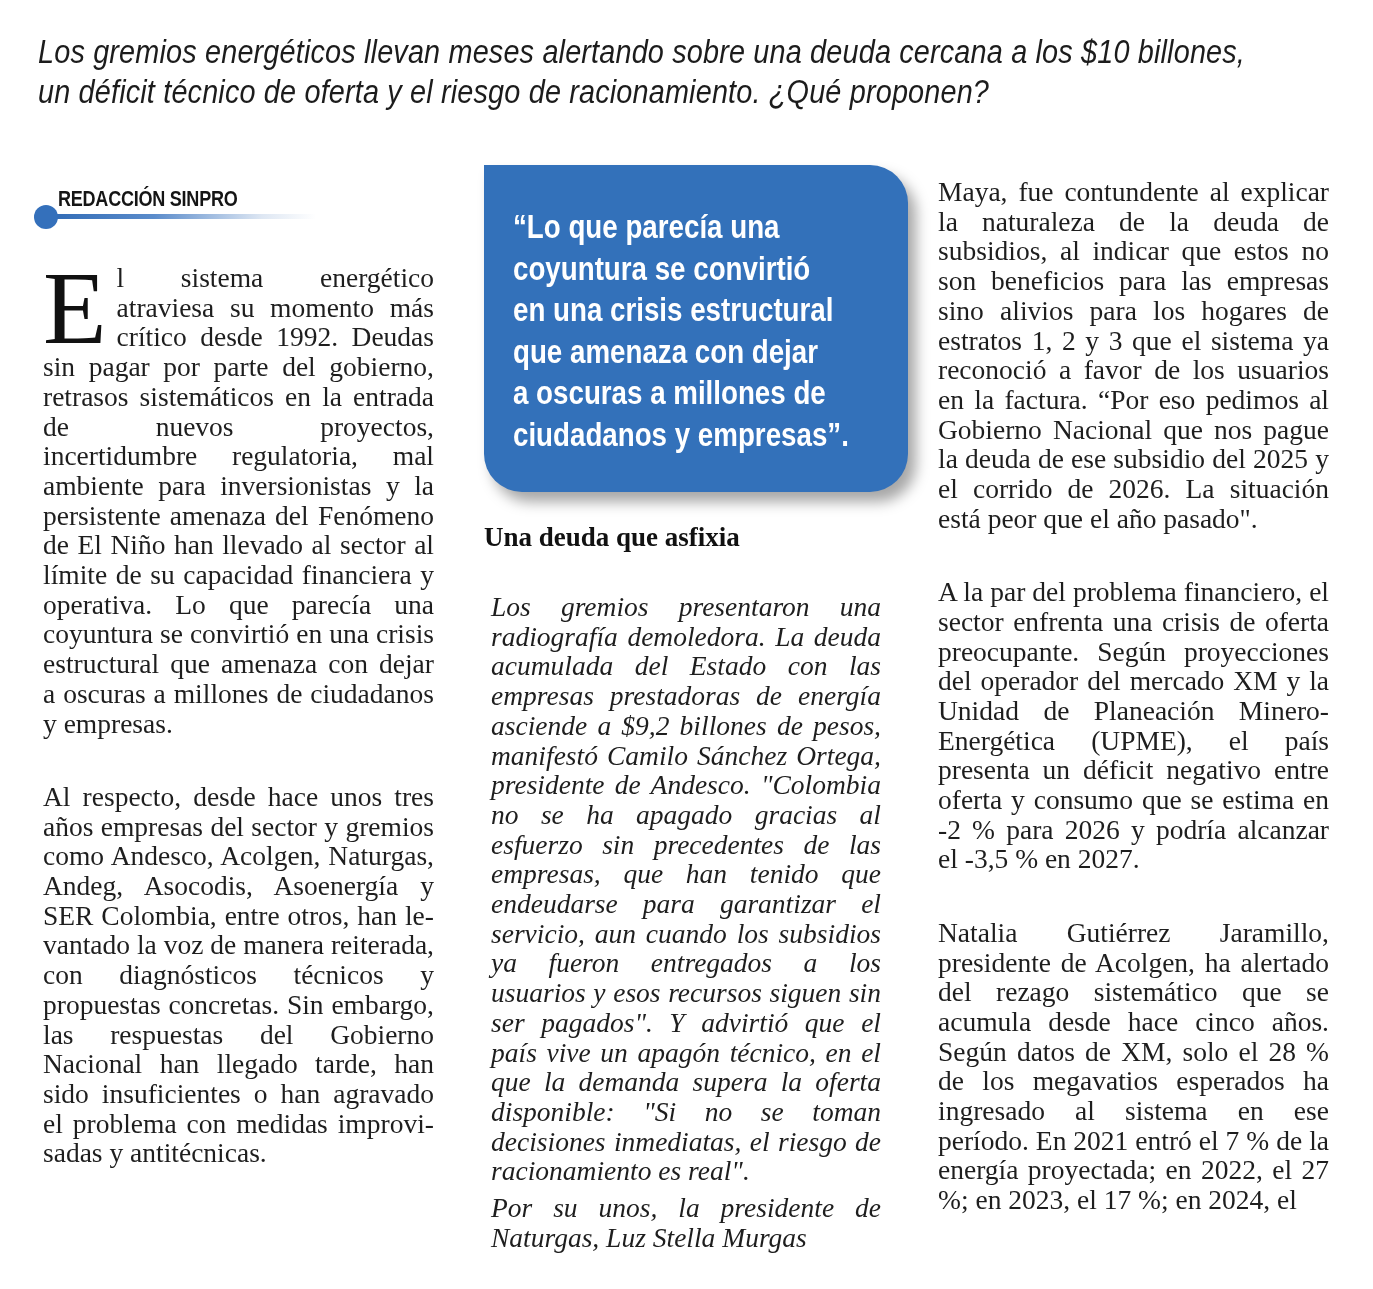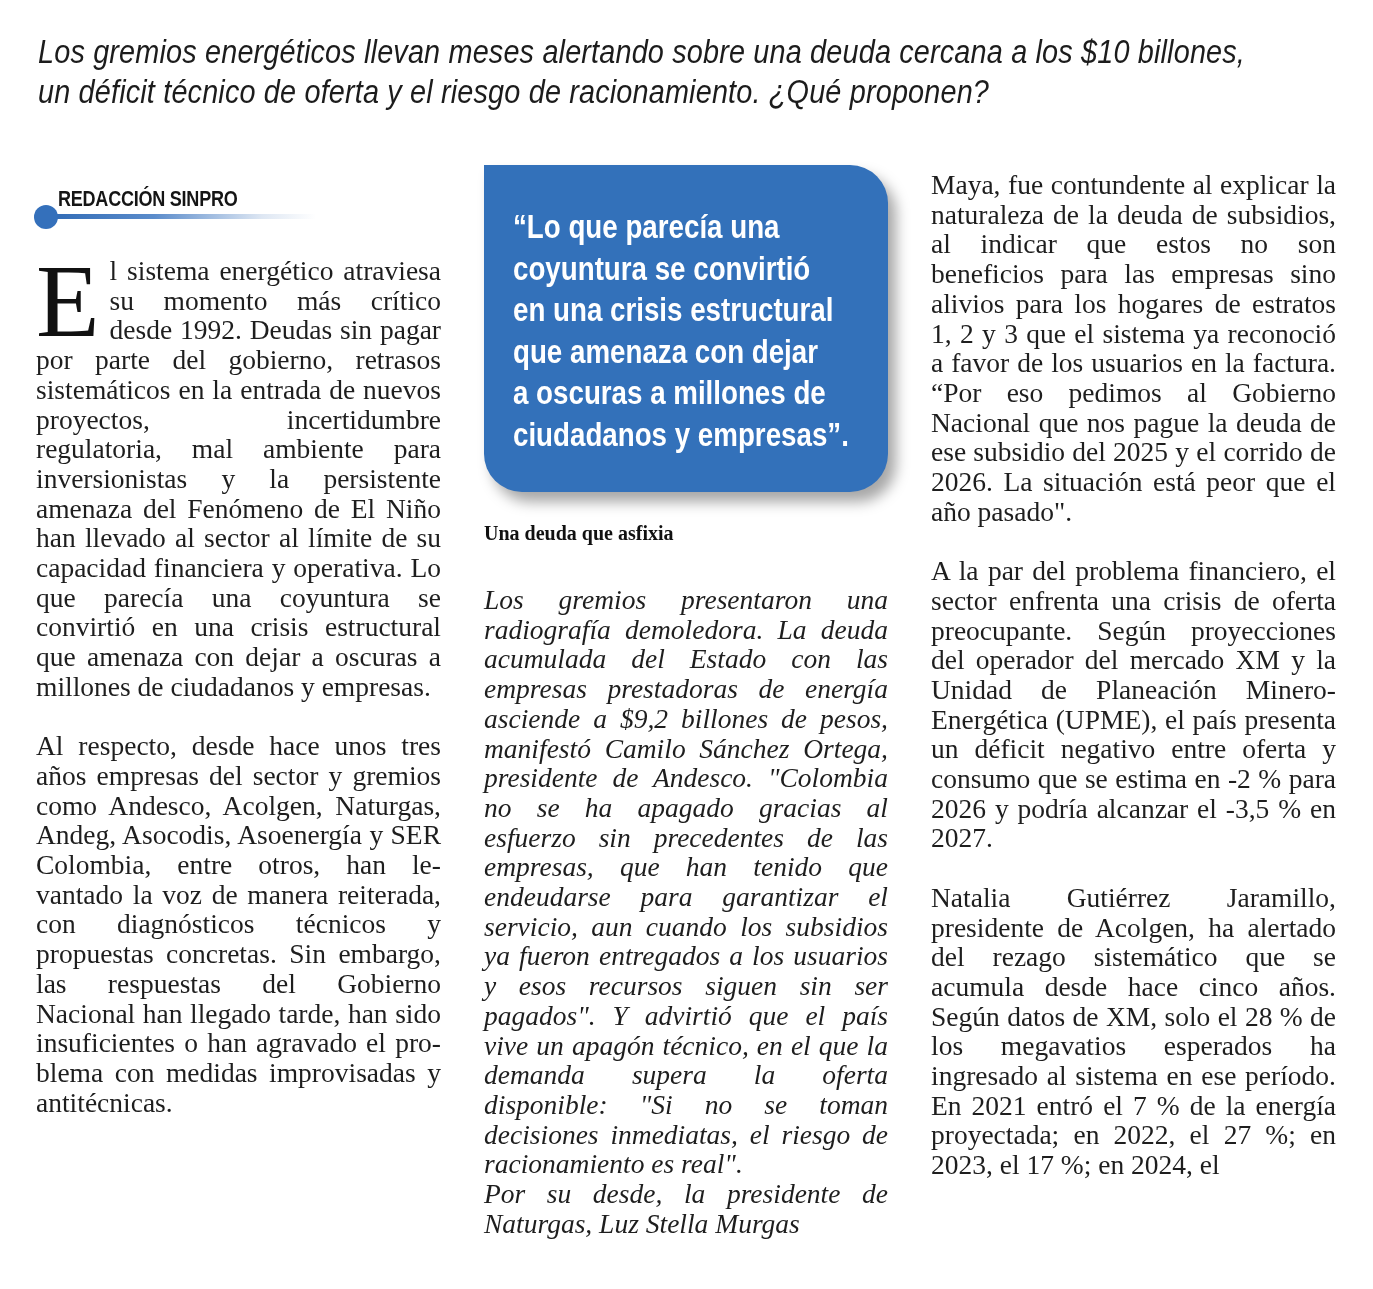--- a/index.html
+++ b/index.html
@@ -29,48 +29,49 @@
     position: absolute; left: 12px; top: 30px; width: 270px; height: 5px;
     background: linear-gradient(to right, #2f6ab5 0%, #5b8ccb 40%, rgba(200,215,235,0.6) 80%, rgba(255,255,255,0) 100%);
     border-radius: 3px;
   }
 
   .col {
     position: absolute; top: 256px;
     font-family: "Liberation Serif", serif; font-size: 27.5px; line-height: 29.7px;
     text-align: justify; color: #1e1e1e;
   }
-  .col p { margin: 0; }
+  .col p { margin: 7px; }
   .col .gap { height: 29.7px; }
   .col1 { left: 36px; width: 405px; }
   .col2 { left: 484px; width: 404px; top: 585px; font-style: italic; }
   .col3 { left: 931px; width: 405px; top: 170px; }
 
   .dropcap {
     float: left; font-size: 104px; line-height: 78px; height: 82px;
     margin: 6px 10px 0 0; font-family: "Liberation Serif", serif; color: #111;
   }
 
   .pullquote {
     position: absolute; left: 484px; top: 165px; width: 404px; height: 327px;
     background: #3371ba;
     border-radius: 0 38px 38px 38px;
     box-shadow: 8px 10px 14px rgba(0,0,0,0.35);
+    padding-left: 20px;
   }
   .pullquote-text {
     position: absolute; left: 29px; top: 41px; width: 420px;
     font-family: "Liberation Sans", sans-serif; font-weight: bold;
     font-size: 33px; line-height: 41.5px; color: #ffffff;
     transform: scaleX(0.84); transform-origin: left top; white-space: nowrap;
   }
   .pullquote-text div { display: block; }
 
   .section-heading {
     position: absolute; left: 484px; top: 522px;
-    font-family: "Liberation Serif", serif; font-weight: bold; font-size: 20px;
+    font-family: "Liberation Serif", serif; font-weight: bold; font-size: 27px;
     color: #111; white-space: nowrap;
   }
 </style>
 </head>
 <body>
 
 <div class="subtitle">
   <div>Los gremios energéticos llevan meses alertando sobre una deuda cercana a los $10 billones,</div>
   <div>un déficit técnico de oferta y el riesgo de racionamiento. ¿Qué proponen?</div>
 </div>
@@ -97,21 +98,21 @@
     <div>que amenaza con dejar</div>
     <div>a oscuras a millones de</div>
     <div>ciudadanos y empresas”.</div>
   </div>
 </div>
 
 <div class="section-heading">Una deuda que asfixia</div>
 
 <div class="col col2">
   <p>Los gremios presentaron una radiografía demoledora. La deuda acumulada del Estado con las empresas prestadoras de energía asciende a $9,2 billones de pesos, manifestó Camilo Sánchez Ortega, presidente de Andesco. "Colombia no se ha apagado gracias al esfuerzo sin precedentes de las empresas, que han tenido que endeudarse para garantizar el servicio, aun cuando los subsidios ya fueron entregados a los usuarios y esos recursos siguen sin ser pagados". Y advirtió que el país vive un apagón técnico, en el que la demanda supera la oferta disponible: "Si no se toman decisiones inmediatas, el riesgo de racionamiento es real".</p>
-  <p>Por su desde, la presidente de Naturgas, Luz Stella Murgas</p>
+  <p>Por su unos, la presidente de Naturgas, Luz Stella Murgas</p>
 </div>
 
 <div class="col col3">
   <p>Maya, fue contundente al explicar la naturaleza de la deuda de subsidios, al indicar que estos no son beneficios para las empresas sino alivios para los hogares de estratos 1, 2 y 3 que el sistema ya reconoció a favor de los usuarios en la factura. “Por eso pedimos al Gobierno Nacional que nos pague la deuda de ese subsidio del 2025 y el corrido de 2026. La situación está peor que el año pasado".</p>
   <div class="gap"></div>
   <p>A la par del problema financiero, el sector enfrenta una crisis de oferta preocupante. Según proyecciones del operador del mercado XM y la Unidad de Planeación Minero-Energética (UPME), el país presenta un déficit negativo entre oferta y consumo que se estima en -2 % para 2026 y podría alcanzar el -3,5 % en 2027.</p>
   <div class="gap"></div>
   <p>Natalia Gutiérrez Jaramillo, presidente de Acolgen, ha alertado del rezago sistemático que se acumula desde hace cinco años. Según datos de XM, solo el 28 % de los megavatios esperados ha ingresado al sistema en ese período. En 2021 entró el 7 % de la energía proyectada; en 2022, el 27 %; en 2023, el 17 %; en 2024, el</p>
 </div>
 

